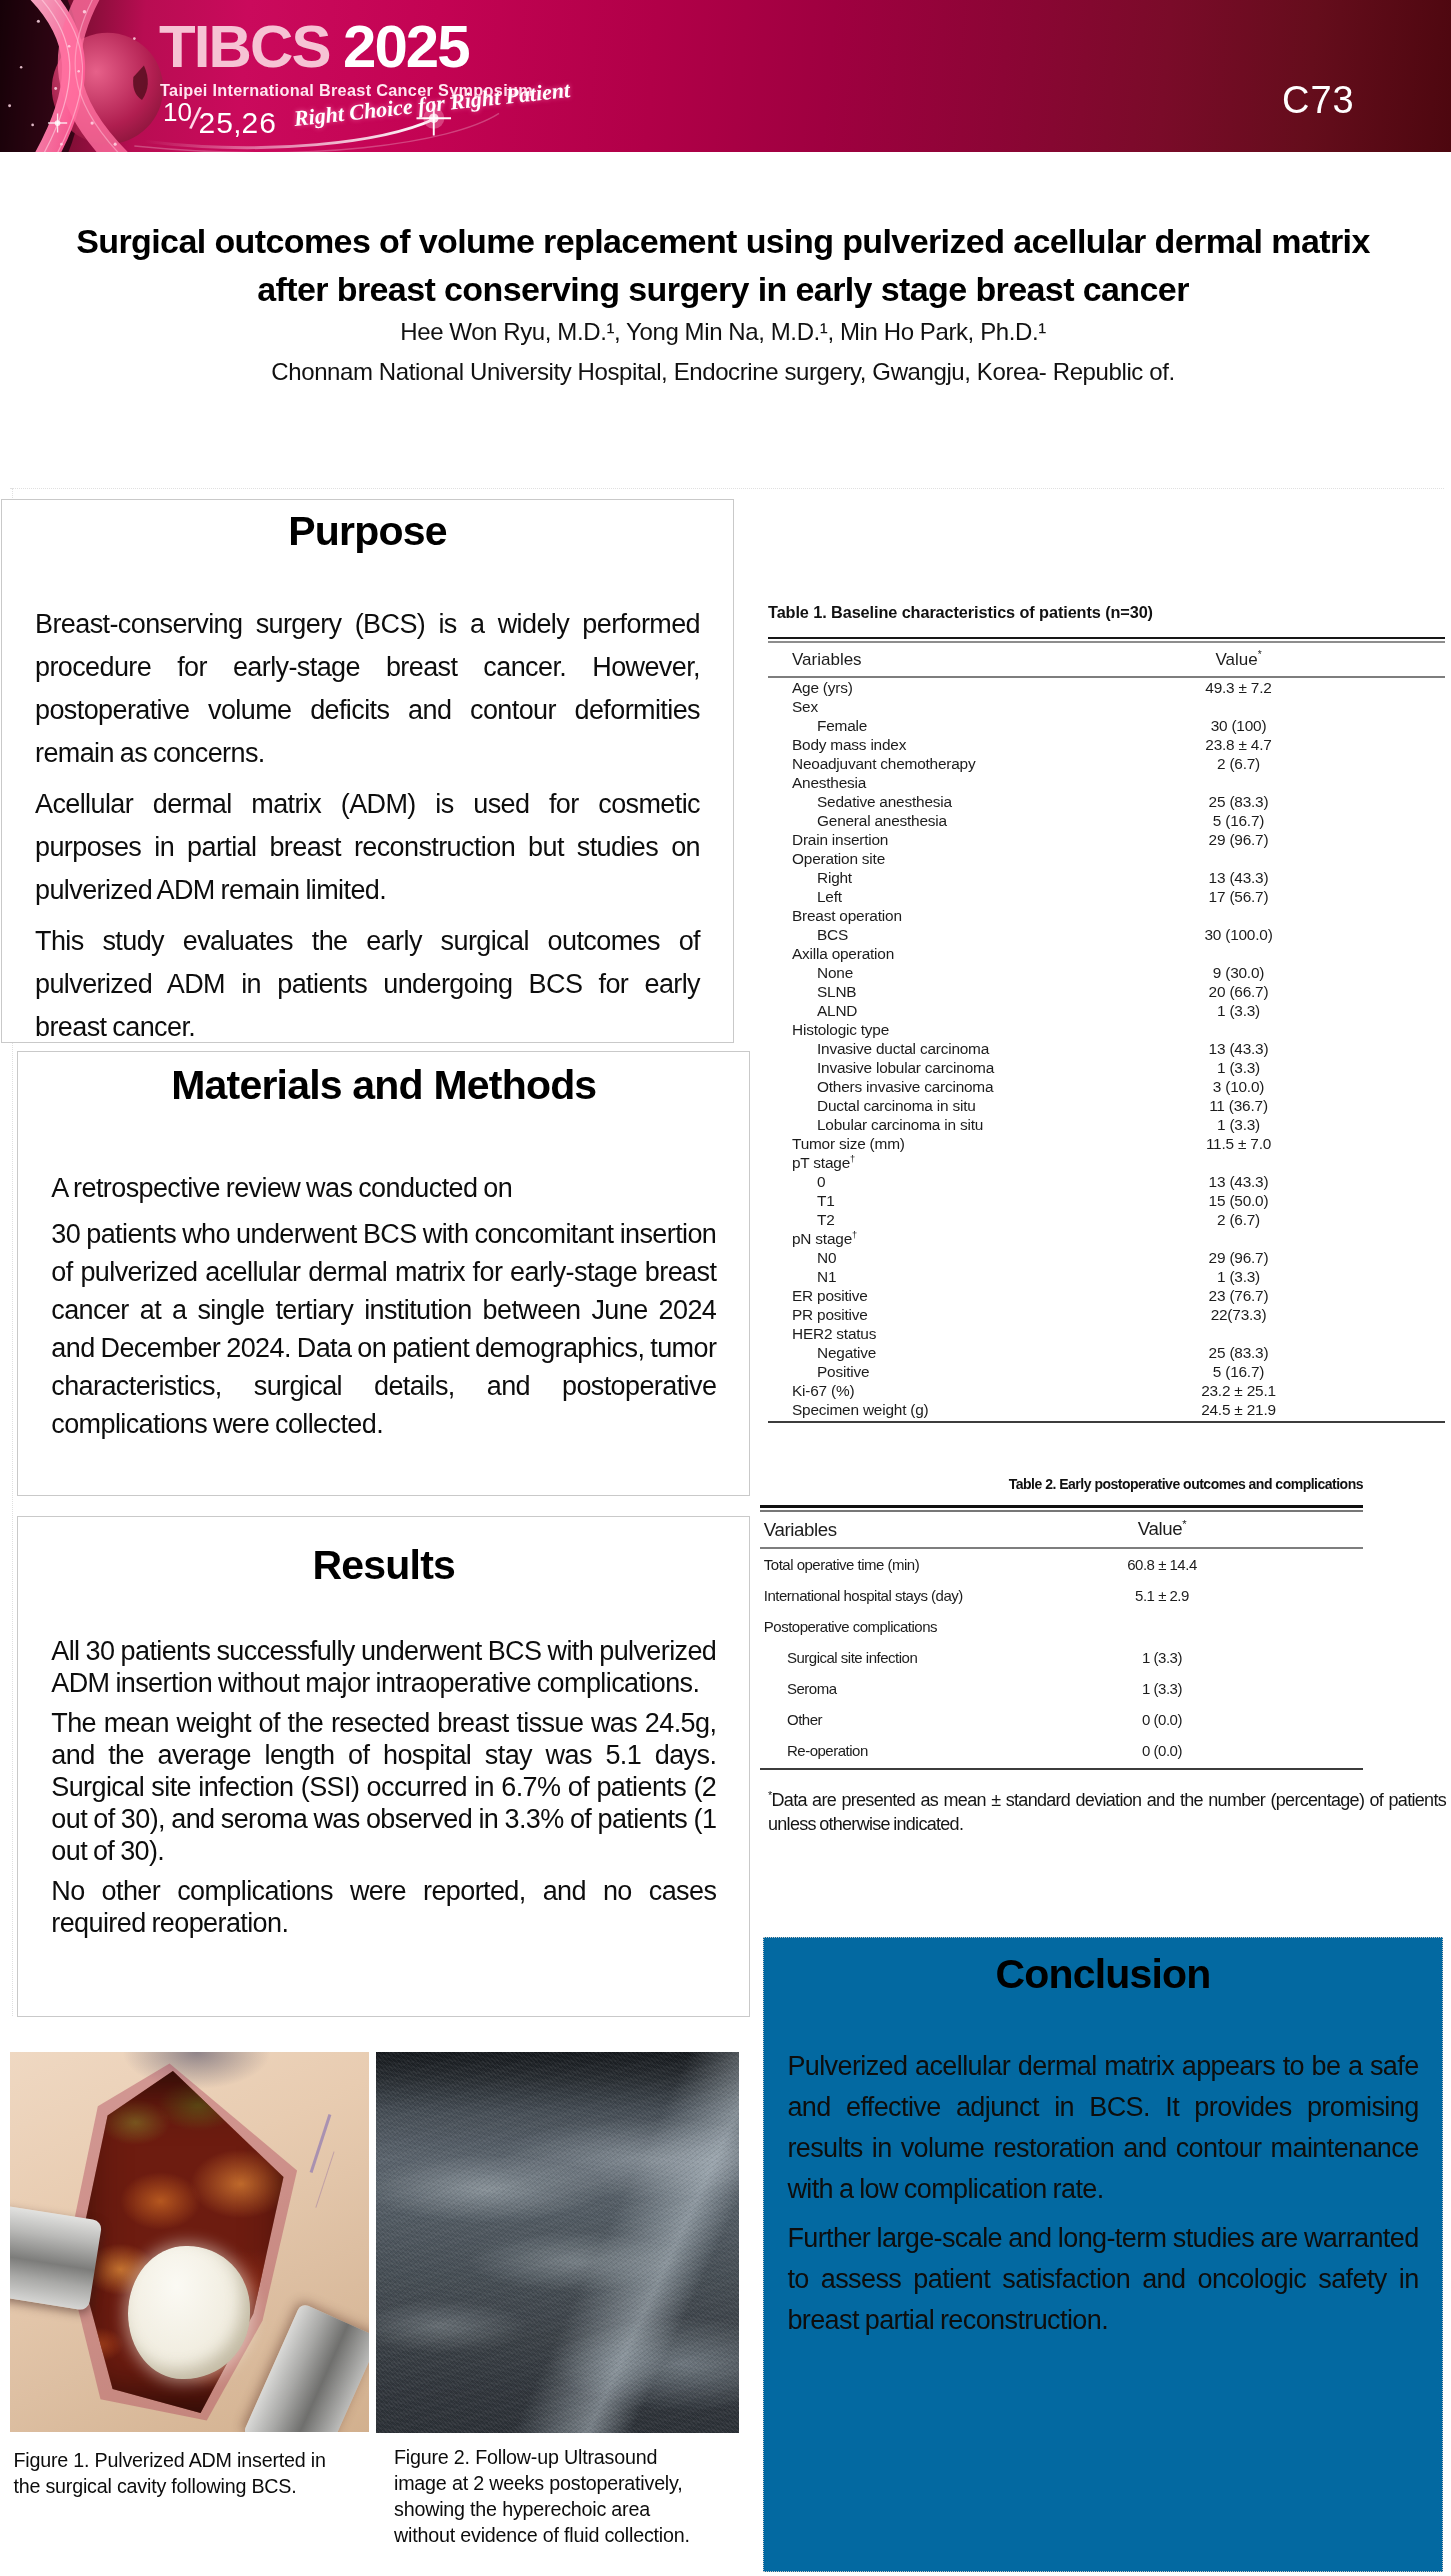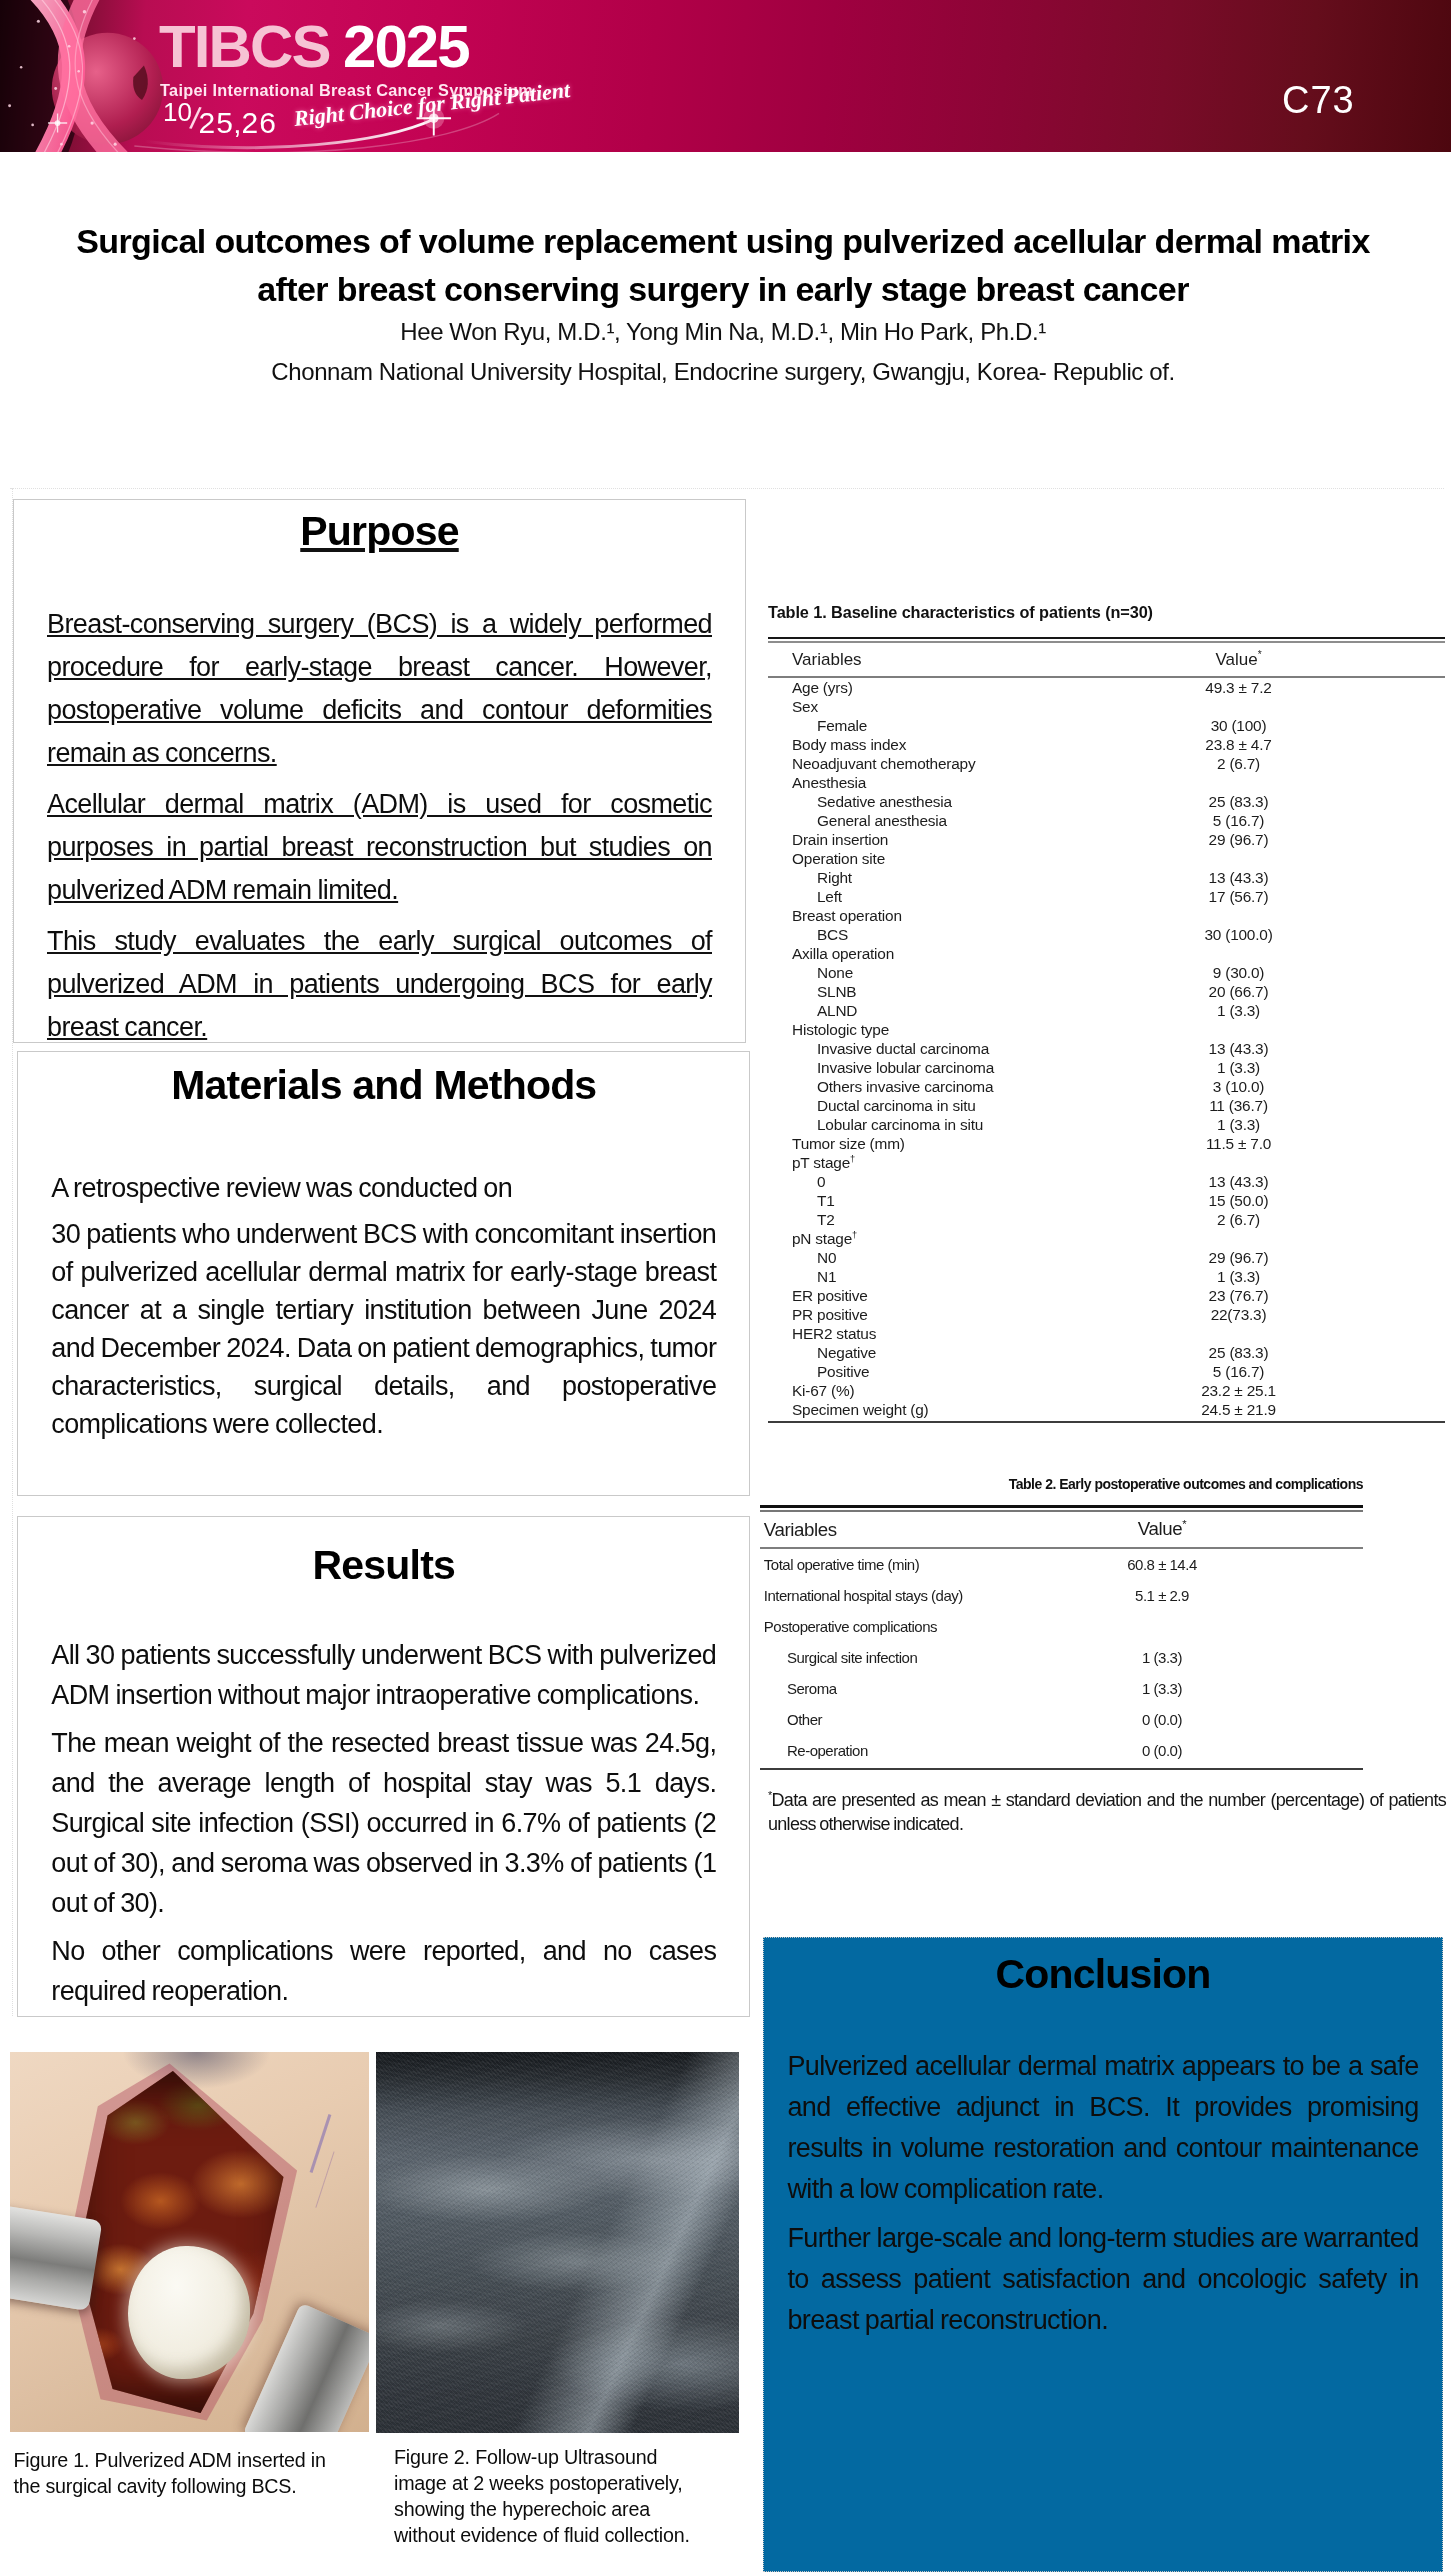--- a/index.html
+++ b/index.html
@@ -29,32 +29,32 @@
   .title-block{position:absolute;left:0;top:217px;width:1446px;text-align:center;}
   .main-title{font-size:34px;font-weight:bold;line-height:48px;letter-spacing:-0.6px;
     color:#000;white-space:pre-line;}
   .authors{margin-top:4.8px;font-size:24px;letter-spacing:-0.4px;}
   .affil{margin-top:12px;font-size:24px;letter-spacing:-0.4px;}
   
   .guide-h{position:absolute;left:9.6px;top:488px;width:1434px;border-top:1.9px dotted #e0e0e0;}
   .guide-v{position:absolute;left:11.5px;top:488px;height:1528px;border-left:1.9px dotted #e0e0e0;}
   
   .panel{position:absolute;background:#fff;border:1px solid #c9c9c9;}
-  #purpose-box{left:13px;top:499px;width:731px;height:542px;text-decoration:underline;}
+  #purpose-box{left:1px;top:499px;width:731px;height:542px;}
   #methods-box{left:17.3px;top:1051px;width:731px;height:443px;}
   #results-box{left:17.3px;top:1516px;width:731px;height:499px;}
   .sec-title{font-size:41px;font-weight:bold;text-align:center;letter-spacing:-0.8px;color:#000;}
   #purpose-box .sec-title{margin-top:7.7px;}
   #methods-box .sec-title{margin-top:9.6px;}
   #results-box .sec-title{margin-top:25px;}
   .body-text{font-size:27px;letter-spacing:-0.6px;word-spacing:-1px;text-align:justify;color:#0d0d0d;}
   .body-text p{margin:8px;}
   #purpose-box .body-text{margin:48px 25px 0 25px;line-height:43px;}
   #methods-box .body-text{margin:60px 25px 0 25px;line-height:38px;}
-  #results-box .body-text{margin:46px 25px 0 25px;line-height:40px;}
+  #results-box .body-text{margin:46px 25px 0 25px;line-height:32px;}
   
   .tbl{position:absolute;color:#1c1c1c;}
   #table1{left:768px;top:603px;width:677px;}
   #table2{left:760px;top:1476px;width:603px;}
   .tbl-title{font-weight:bold;color:#111;}
   #table1 .tbl-title{font-size:16.3px;letter-spacing:-0.1px;margin-bottom:15.4px;}
   #table2 .tbl-title{font-size:14px;letter-spacing:-0.5px;margin-bottom:13.4px;text-align:right;}
   .rule-top{height:5.8px;background:linear-gradient(#161616 0 2.5px,transparent 2.5px 4.2px,#8d8d8d 4.2px 5.8px);}
   #table2 .rule-top{height:6.7px;background:linear-gradient(#101010 0 2.9px,transparent 2.9px 4.8px,#777 4.8px 6.7px);}
   .thead{display:flex;align-items:center;}

